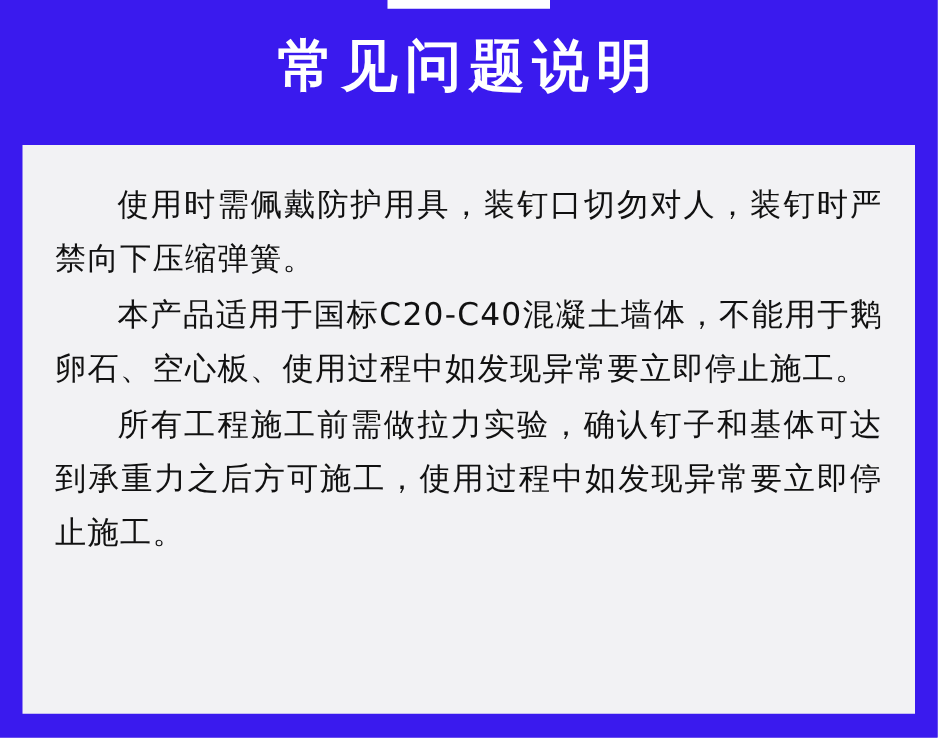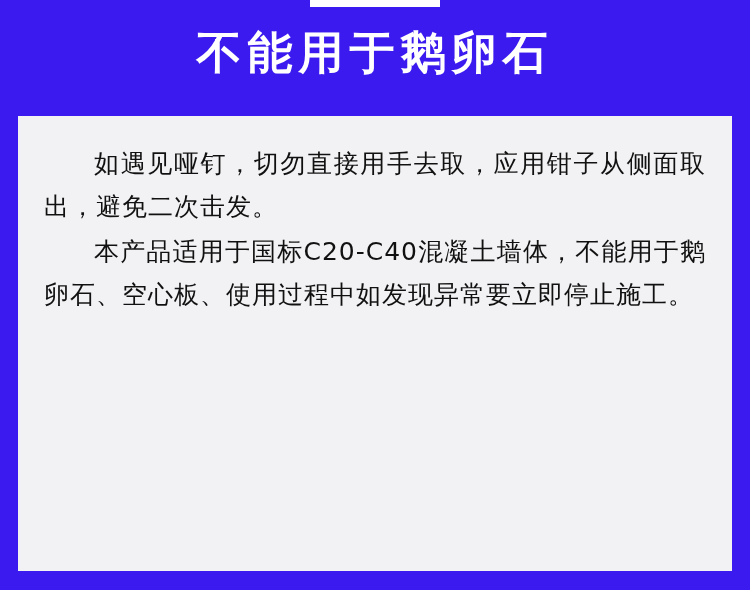--- a/index.html
+++ b/index.html
@@ -63,20 +63,21 @@
     text-align: justify;
   }
 </style>
 </head>
 <body>
 
 <div class="page">
 
   <div class="top-accent"></div>
 
-  <div class="title">不能用于鹅卵石</div>
+  <div class="title">常见问题说明</div>
 
   <div class="content-card">
-    <p class="para">如遇见哑钉，切勿直接用手去取，应用钳子从侧面取出，避免二次击发。</p>
+    <p class="para">使用时需佩戴防护用具，装钉口切勿对人，装钉时严禁向下压缩弹簧。</p>
     <p class="para">本产品适用于国标C20-C40混凝土墙体，不能用于鹅卵石、空心板、使用过程中如发现异常要立即停止施工。</p>
+    <p class="para">所有工程施工前需做拉力实验，确认钉子和基体可达到承重力之后方可施工，使用过程中如发现异常要立即停止施工。</p>
   </div>
 
 </div>
 
 </body></html>

